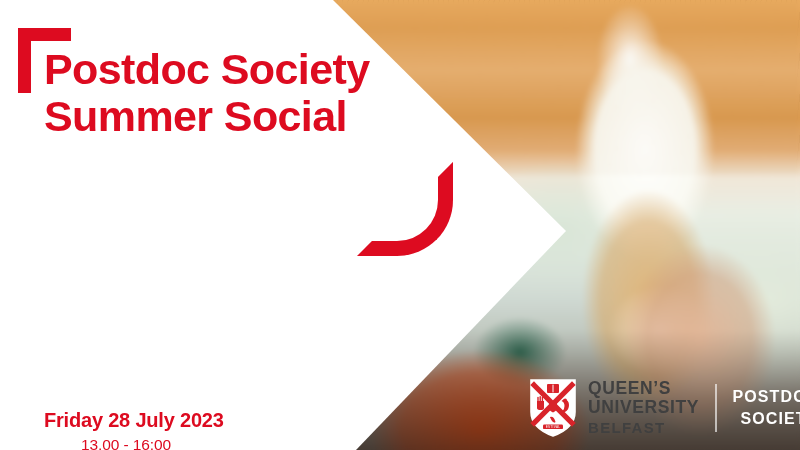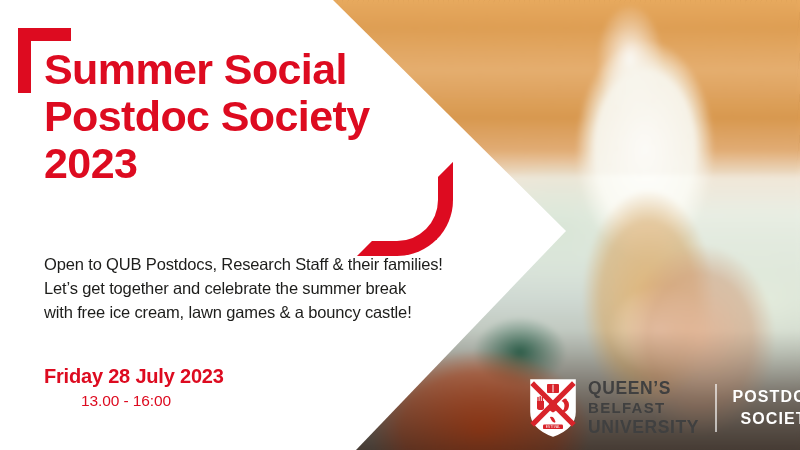--- a/index.html
+++ b/index.html
@@ -103,20 +103,21 @@
     font-size:16.5px;
     line-height:24px;
     letter-spacing:-0.15px;
   }
   #blurb .bl { display:block; white-space:nowrap; }
 
   #details { position:absolute; left:44px; top:364px; color:var(--red); }
   #event-date {
     font-size:20px; font-weight:bold; line-height:25px;
     letter-spacing:-0.2px;
+    margin-top:44px;
   }
   #event-time, #event-place {
     font-size:15.5px; line-height:23px; letter-spacing:-0.1px;margin-left:37px;
   }
 
   
   #logo-lockup {
     position:absolute; left:530px; top:378px;
     height:60px;
     display:flex; align-items:center; gap:12px;
@@ -163,30 +164,24 @@
   <div id="white-panel"></div>
 
   <div id="bracket">
     <div class="v"></div>
     <div class="h"></div>
   </div>
 
   <div id="arc"></div>
 
   <h1 id="heading">
+    <span class="hl">Postdoc Society</span>
     <span class="hl">Summer Social</span>
-    <span class="hl">Postdoc Society</span>
-    <span class="hl">2023</span>
   </h1>
 
-  <div id="blurb">
-    <span class="bl">Open to QUB Postdocs, Research Staff &amp; their families!</span>
-    <span class="bl">Let’s get together and celebrate the summer break</span>
-    <span class="bl">with free ice cream, lawn games &amp; a bouncy castle!</span>
-  </div>
 
   <div id="details">
     <div id="event-date">Friday 28 July 2023</div>
     <div id="event-time">13.00 - 16:00</div>
   </div>
 
   <div id="logo-lockup">
 
     <svg id="crest" viewBox="0 0 46 58">
       <path d="M1,1 H45 V33 C45,46 34,53 23,57 C12,53 1,46 1,33 Z" fill="#ffffff" stroke="#ffffff" stroke-width="1.6"></path>
@@ -213,22 +208,22 @@
 
       <path d="M20,38 q4,-1 5.5,5 q-3,2 -5.5,-5 Z" fill="#d8232a"></path>
       <line x1="20.6" y1="38.4" x2="24.6" y2="43.4" stroke="#d8232a" stroke-width="1"></line>
 
       <rect x="13" y="45.5" width="20" height="4.6" rx="1.2" fill="#d8232a"></rect>
       <text x="23" y="49.2" font-family="'Liberation Sans', sans-serif" font-size="3.1" fill="#ffffff" text-anchor="middle" letter-spacing="0.3">ESTIVAL</text>
     </svg>
 
     <div id="qub-wordmark">
       <span class="wl">QUEEN’S</span>
+      <span class="wl">UNIVERSITY</span>
       <span class="wl small">BELFAST</span>
-      <span class="wl">UNIVERSITY</span>
     </div>
 
     <div id="logo-divider"></div>
 
     <div id="ps-wordmark">
       <span class="pl">POSTDOC</span>
       <span class="pl indent">SOCIETY</span>
     </div>
 
   </div>

